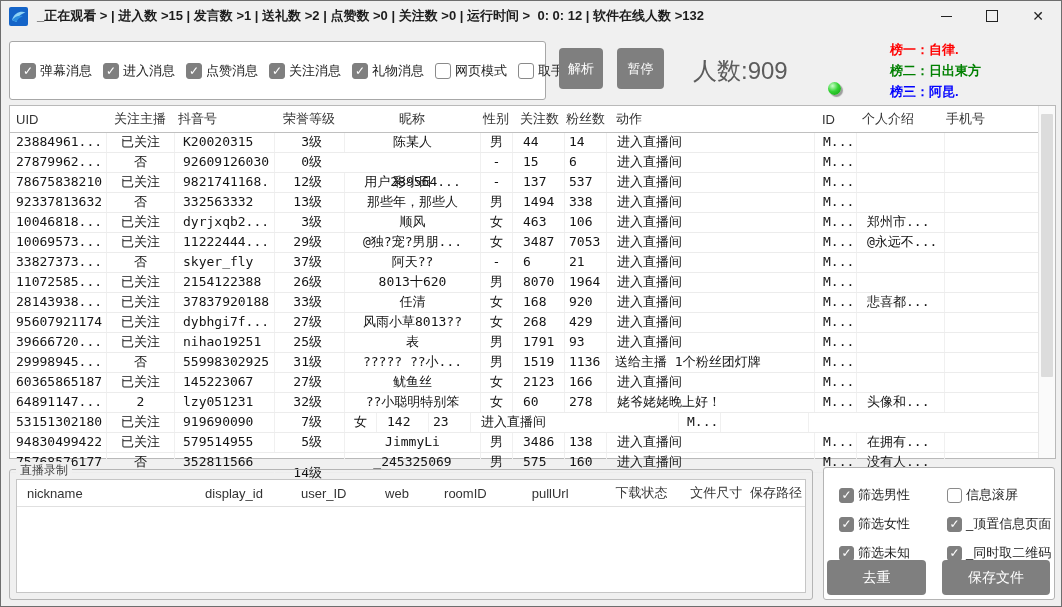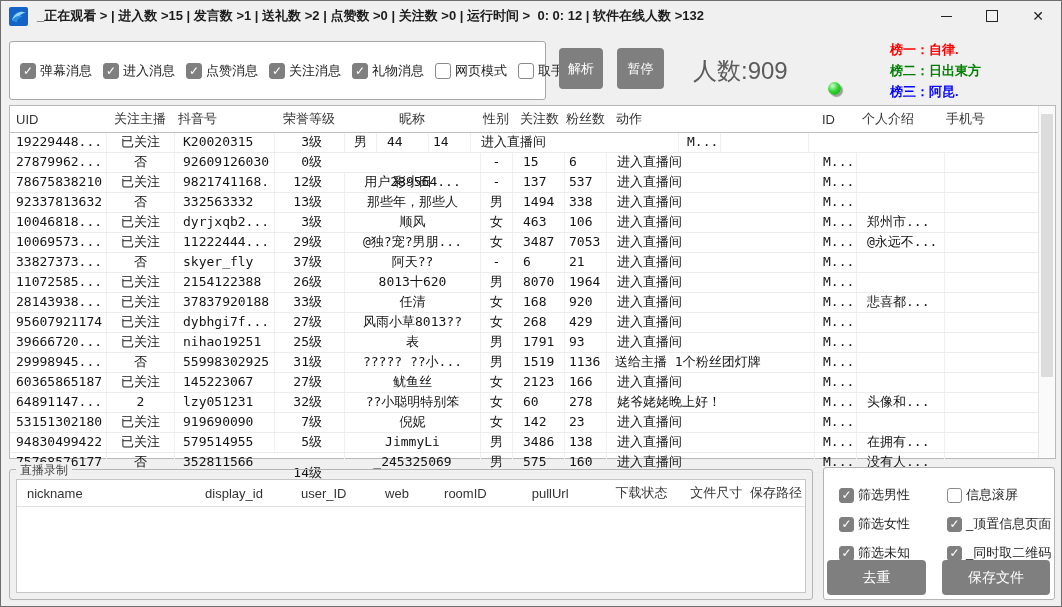--- a/index.html
+++ b/index.html
@@ -134,24 +134,25 @@
       <div class="th a-c" style="width: 32px; justify-content: center;">性别</div>
       <div class="th a-l" style="width: 52px; justify-content: flex-start; padding-left: 8px;">关注数</div>
       <div class="th a-l" style="width: 42px; justify-content: flex-start; padding-left: 2px;">粉丝数</div>
       <div class="th a-l" style="width: 208px; justify-content: flex-start; padding-left: 10px;">动作</div>
       <div class="th a-l" style="width: 42px; justify-content: flex-start; padding-left: 8px;">ID</div>
       <div class="th a-l" style="width: 88px; justify-content: flex-start; padding-left: 6px;">个人介绍</div>
       <div class="th a-l" style="width: 84px; justify-content: flex-start; padding-left: 2px;">手机号</div>
     </div>
   <div id="main-tbody">
       <div class="tr">
-        <div class="td a-l" style="width: 96px; padding-left: 6px;">19229448...</div>
+        <div class="td a-l" style="width: 96px; padding-left: 6px;">23884961...</div>
         <div class="td a-c" style="width: 68px;">已关注</div>
         <div class="td a-l" style="width: 100px; padding-left: 8px;">K20020315</div>
         <div class="td a-r" style="width: 70px; padding-right: 22px;">3级</div>
+        <div class="td a-c" style="width: 136px;">陈某人</div>
         <div class="td a-c" style="width: 32px;">男</div>
         <div class="td a-l" style="width: 52px; padding-left: 10px;">44</div>
         <div class="td a-l" style="width: 42px; padding-left: 4px;">14</div>
         <div class="td a-l" style="width: 208px; padding-left: 10px;">进入直播间</div>
         <div class="td a-l" style="width: 42px; padding-left: 8px;">M...</div>
         <div class="td a-l" style="width: 88px; padding-left: 10px;"></div>
         <div class="td a-l" style="width: 84px; padding-left: 6px;"></div>
       </div>
       <div class="tr">
         <div class="td a-l" style="width: 96px; padding-left: 6px;">27879962...</div>
@@ -333,21 +334,20 @@
         <div class="td a-l" style="width: 208px; padding-left: 10px;">姥爷姥姥晚上好！</div>
         <div class="td a-l" style="width: 42px; padding-left: 8px;">M...</div>
         <div class="td a-l" style="width: 88px; padding-left: 10px;">头像和...</div>
         <div class="td a-l" style="width: 84px; padding-left: 6px;"></div>
       </div>
       <div class="tr">
         <div class="td a-l" style="width: 96px; padding-left: 6px;">53151302180</div>
         <div class="td a-c" style="width: 68px;">已关注</div>
         <div class="td a-l" style="width: 100px; padding-left: 8px;">919690090</div>
         <div class="td a-r" style="width: 70px; padding-right: 22px;">7级</div>
-        <div class="td a-c" style="width: 136px;">倪妮</div>
         <div class="td a-c" style="width: 32px;">女</div>
         <div class="td a-l" style="width: 52px; padding-left: 10px;">142</div>
         <div class="td a-l" style="width: 42px; padding-left: 4px;">23</div>
         <div class="td a-l" style="width: 208px; padding-left: 10px;">进入直播间</div>
         <div class="td a-l" style="width: 42px; padding-left: 8px;">M...</div>
         <div class="td a-l" style="width: 88px; padding-left: 10px;"></div>
         <div class="td a-l" style="width: 84px; padding-left: 6px;"></div>
       </div>
       <div class="tr">
         <div class="td a-l" style="width: 96px; padding-left: 6px;">94830499422</div>

